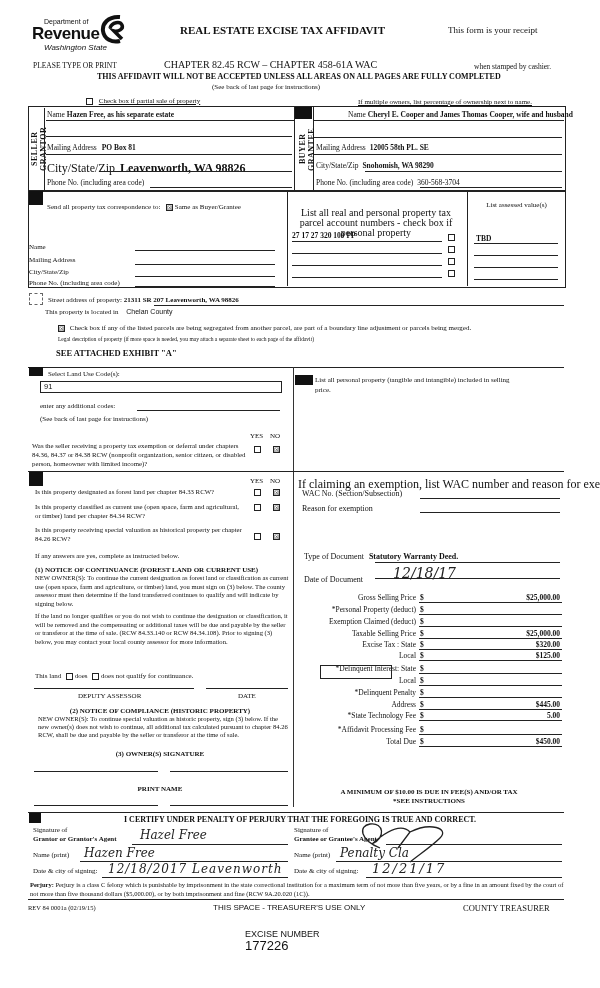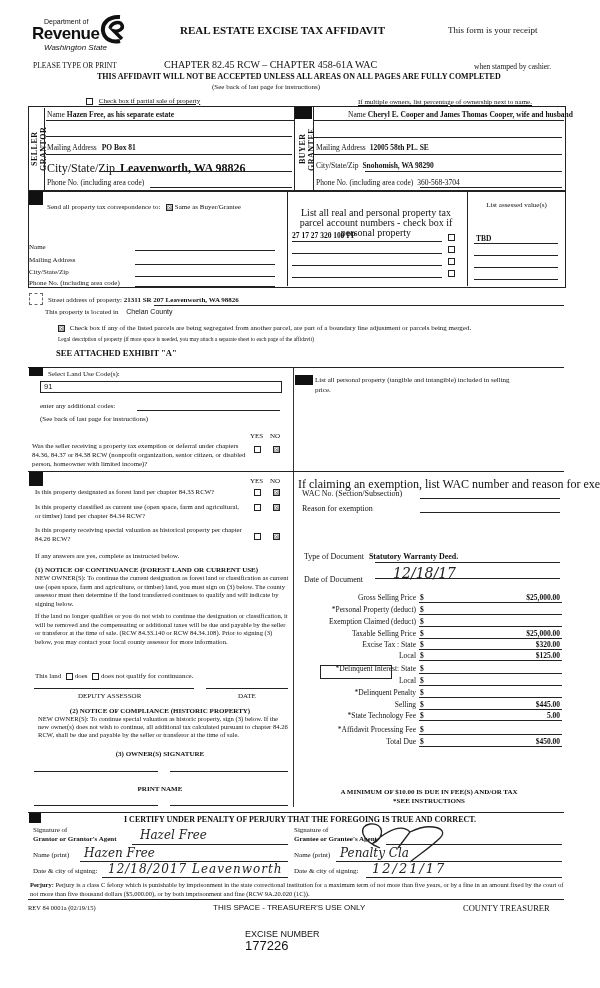--- a/index.html
+++ b/index.html
@@ -265,21 +265,21 @@
     <div class="abs fill r" style="left:430px;top:664px;width:130px;font-size:7.5px;"></div>
     <div class="line" style="left:419px;top:673px;width:143px;"></div>
     <div class="abs r" style="left:300px;top:676px;width:116px;font-size:7.5px;white-space:nowrap;">Local</div>
     <div class="abs fill" style="left:420px;top:676px;font-size:7.5px;">$</div>
     <div class="abs fill r" style="left:430px;top:676px;width:130px;font-size:7.5px;"></div>
     <div class="line" style="left:419px;top:685px;width:143px;"></div>
     <div class="abs r" style="left:300px;top:688px;width:116px;font-size:7.5px;white-space:nowrap;">*Delinquent Penalty</div>
     <div class="abs fill" style="left:420px;top:688px;font-size:7.5px;">$</div>
     <div class="abs fill r" style="left:430px;top:688px;width:130px;font-size:7.5px;"></div>
     <div class="line" style="left:419px;top:697px;width:143px;"></div>
-    <div class="abs r" style="left:300px;top:700px;width:116px;font-size:7.5px;white-space:nowrap;">Selling</div>
+    <div class="abs r" style="left:300px;top:700px;width:116px;font-size:7.5px;white-space:nowrap;">Address</div>
     <div class="abs fill" style="left:420px;top:700px;font-size:7.5px;">$</div>
     <div class="abs fill r" style="left:430px;top:700px;width:130px;font-size:7.5px;">$445.00</div>
     <div class="line" style="left:419px;top:709px;width:143px;"></div>
     <div class="abs r" style="left:300px;top:711px;width:116px;font-size:7.5px;white-space:nowrap;">*State Technology Fee</div>
     <div class="abs fill" style="left:420px;top:711px;font-size:7.5px;">$</div>
     <div class="abs fill r" style="left:430px;top:711px;width:130px;font-size:7.5px;">5.00</div>
     <div class="line" style="left:419px;top:720px;width:143px;"></div>
     <div class="abs r" style="left:300px;top:725px;width:116px;font-size:7.5px;white-space:nowrap;">*Affidavit Processing Fee</div>
     <div class="abs fill" style="left:420px;top:725px;font-size:7.5px;">$</div>
     <div class="abs fill r" style="left:430px;top:725px;width:130px;font-size:7.5px;"></div>

